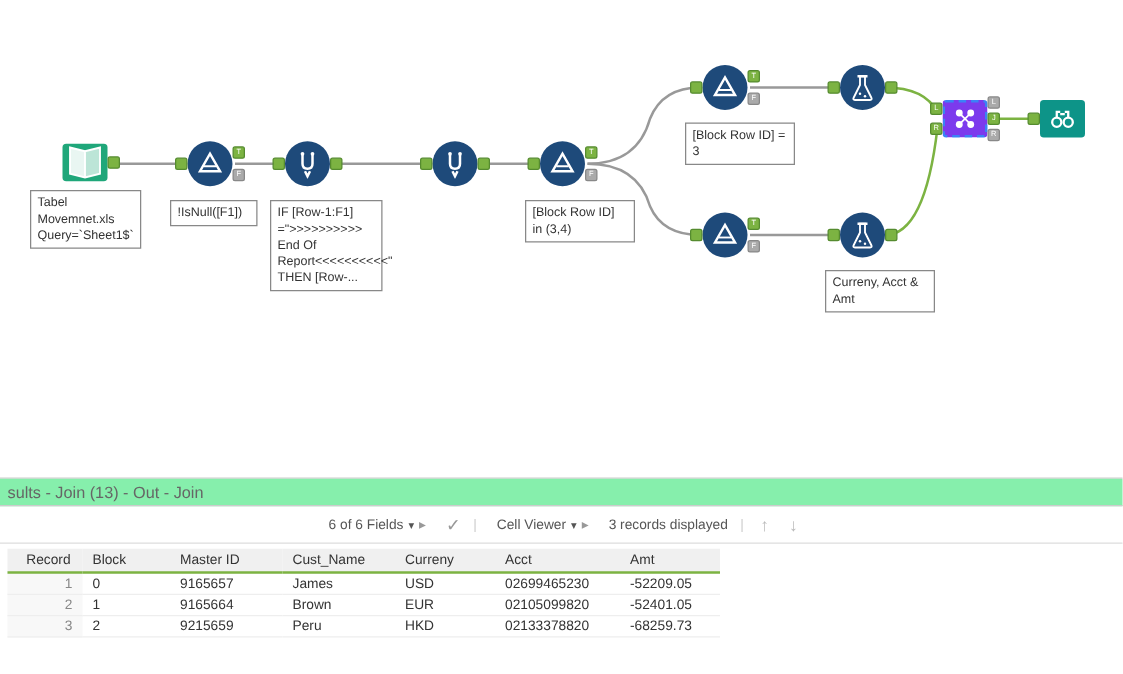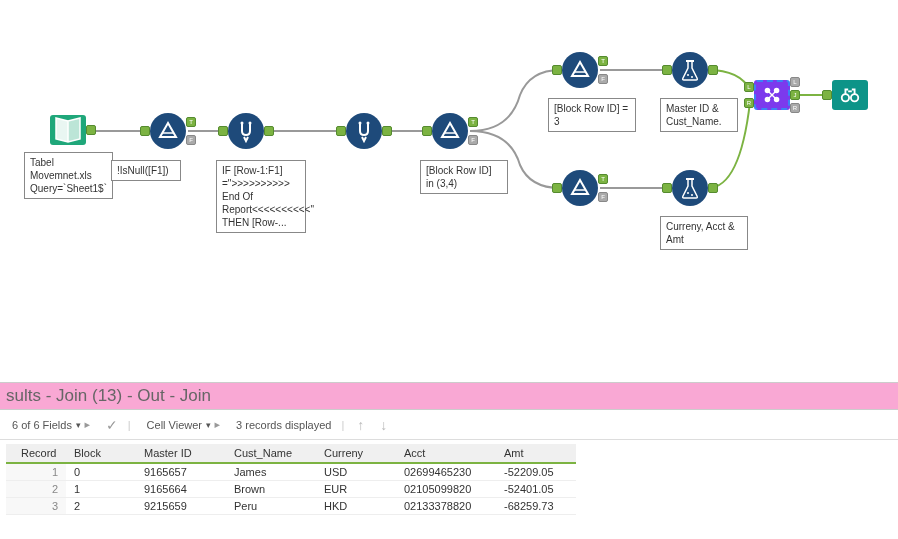--- a/index.html
+++ b/index.html
@@ -85,34 +85,35 @@
     .navy { background: #1e4a7a; }
     .results-panel {
       position: absolute;
       top: 382px;
       left: 0;
       width: 898px;
       height: 157px;
       border-top: 1px solid #ccc;
     }
     .results-header {
-      background: #f9a8d4;
+      background: #86efac;
       padding: 3px 6px;
-      font-size: 17px;
+      font-size: 13px;
       color: #666;
       border-bottom: 1px solid #ccc;
     }
     .results-toolbar {
       padding: 6px;
       display: flex;
       align-items: center;
       gap: 10px;
       font-size: 11px;
       color: #555;
       border-bottom: 1px solid #ddd;
+      justify-content: center;
     }
     .toolbar-btn {
       display: inline-flex;
       align-items: center;
       gap: 4px;
       padding: 2px 6px;
     }
     .check { color: #999; font-size: 14px; }
     .arrow-updown {
       color: #bbb;
@@ -184,21 +185,21 @@
     <div class="node-icon navy">
       <svg viewBox="0 0 24 24">
           <path d="M4 18 L12 4 L20 18 Z" fill="none" stroke="#fff" stroke-width="2"></path>
           <line x1="7" y1="14" x2="17" y2="14" stroke="#fff" stroke-width="1.5"></line>
         </svg>
     </div>
     <div class="anchor" style="left:-10px;top:13px"></div>
     <div class="anchor" style="right:-10px;top:4px;font-size:6px">T</div>
     <div class="anchor gray" style="right:-10px;top:22px;font-size:6px">F</div>
   </div>
-  <div class="node-label" style="left:111px;top:160px;width:70px">!IsNull([F1])</div>
+  <div class="node-label" style="left:136px;top:160px;width:70px">!IsNull([F1])</div>
 
   <div class="node" style="left:228px;top:113px">
     <div class="node-icon navy">
       <svg viewBox="0 0 24 24">
           <path d="M8 5 L8 12 Q8 16 12 16 Q16 16 16 12 L16 5 M10 18 L12 22 L14 18" fill="none" stroke="#fff" stroke-width="2"></path>
           <circle cx="8" cy="4" r="1.5" fill="#fff"></circle>
           <circle cx="16" cy="4" r="1.5" fill="#fff"></circle>
         </svg>
     </div>
     <div class="anchor" style="left:-10px;top:13px"></div>
@@ -261,21 +262,20 @@
       <svg viewBox="0 0 24 24">
           <path d="M10 3 L10 10 L5 20 Q4 22 6 22 L18 22 Q20 22 19 20 L14 10 L14 3 Z" fill="none" stroke="#fff" stroke-width="1.5"></path>
           <line x1="8" y1="3" x2="16" y2="3" stroke="#fff" stroke-width="2"></line>
           <circle cx="10" cy="17" r="1" fill="#fff"></circle>
           <circle cx="14" cy="19" r="1" fill="#fff"></circle>
         </svg>
     </div>
     <div class="anchor" style="left:-10px;top:13px"></div>
     <div class="anchor" style="right:-10px;top:13px"></div>
   </div>
-  <div class="node-label" style="left:660px;top:98px;width:78px">Master ID &amp; Cust_Name.</div>
 
   <div class="node" style="left:672px;top:170px">
     <div class="node-icon navy">
       <svg viewBox="0 0 24 24">
           <path d="M10 3 L10 10 L5 20 Q4 22 6 22 L18 22 Q20 22 19 20 L14 10 L14 3 Z" fill="none" stroke="#fff" stroke-width="1.5"></path>
           <line x1="8" y1="3" x2="16" y2="3" stroke="#fff" stroke-width="2"></line>
           <circle cx="10" cy="17" r="1" fill="#fff"></circle>
           <circle cx="14" cy="19" r="1" fill="#fff"></circle>
         </svg>
     </div>

